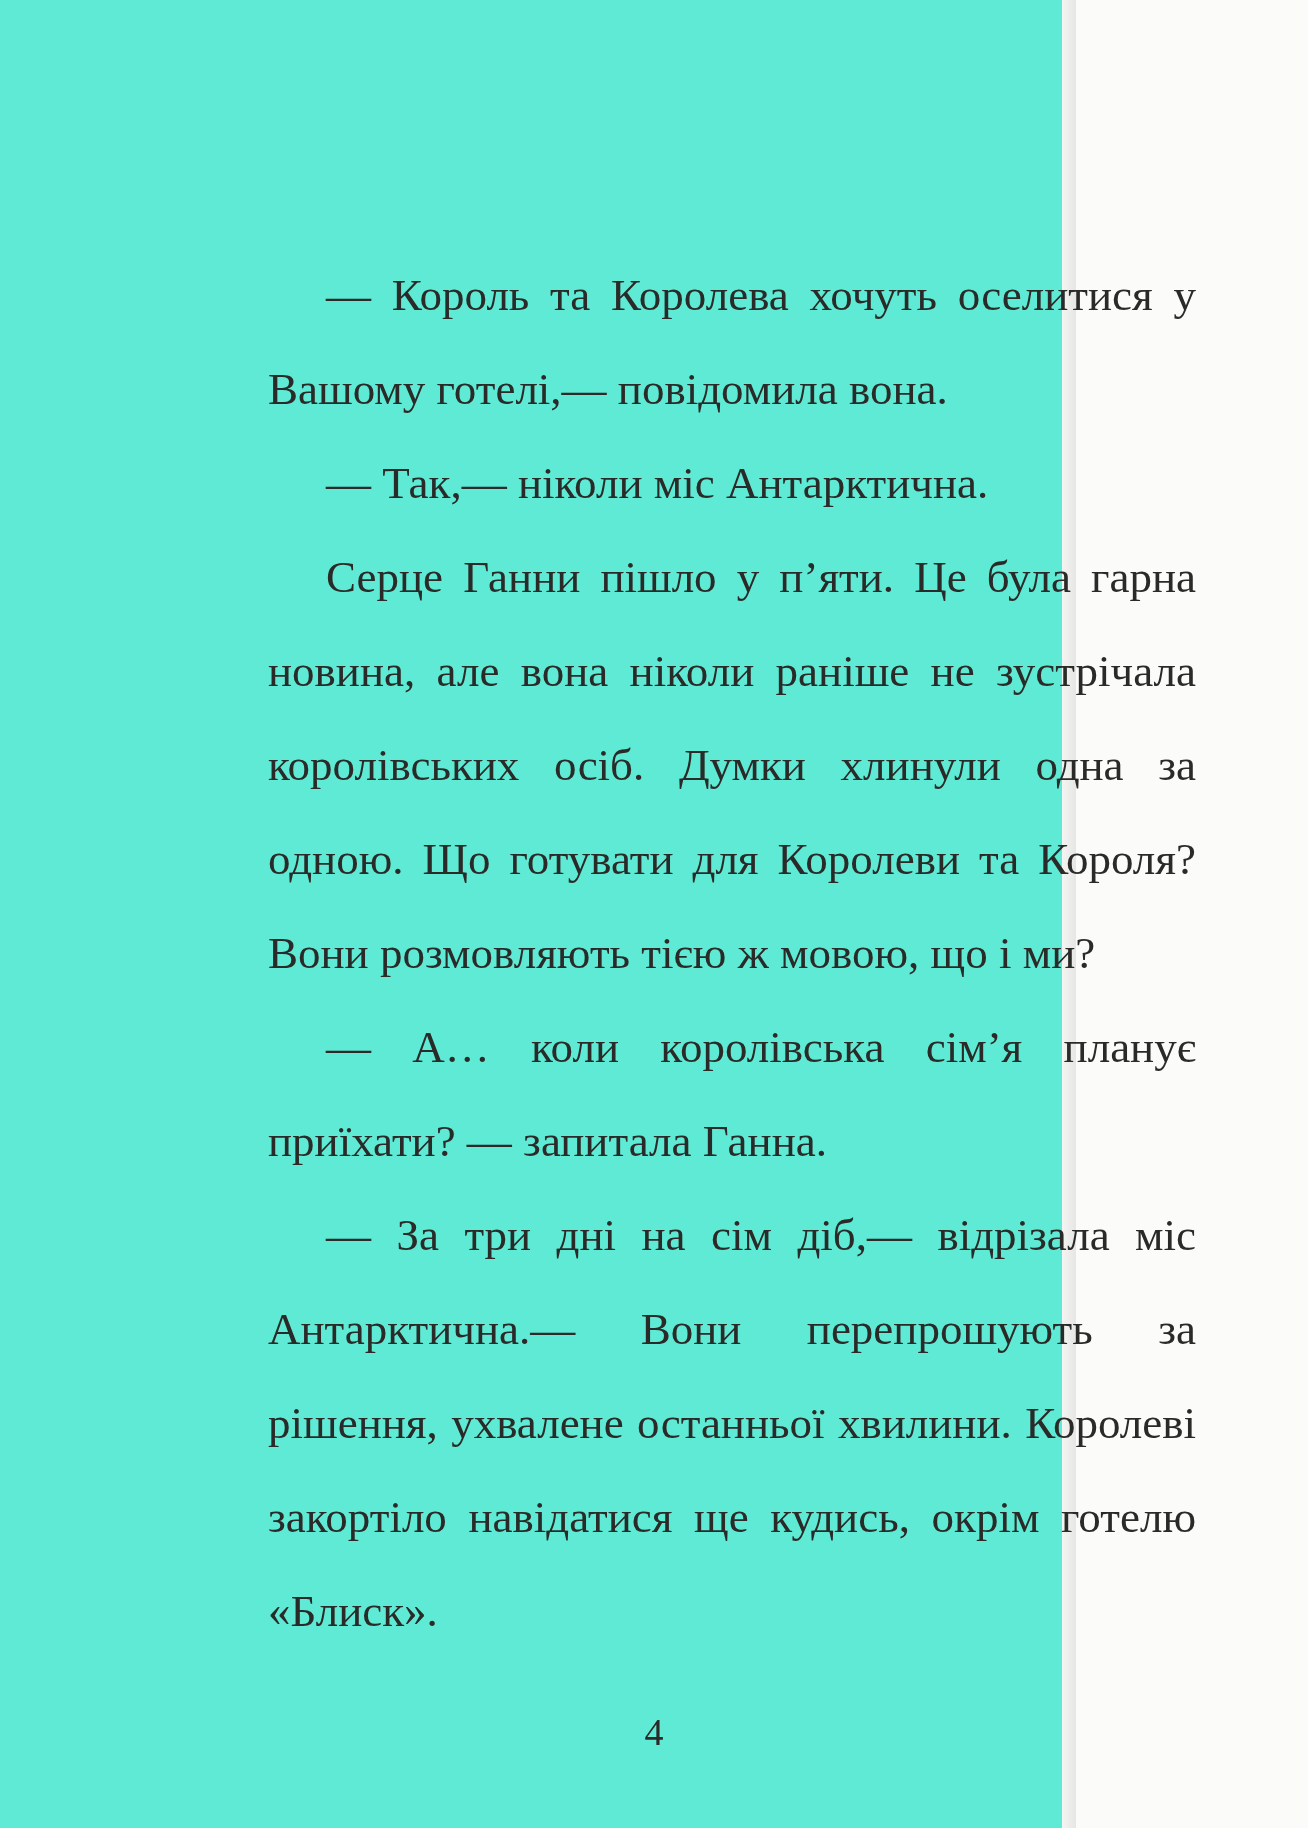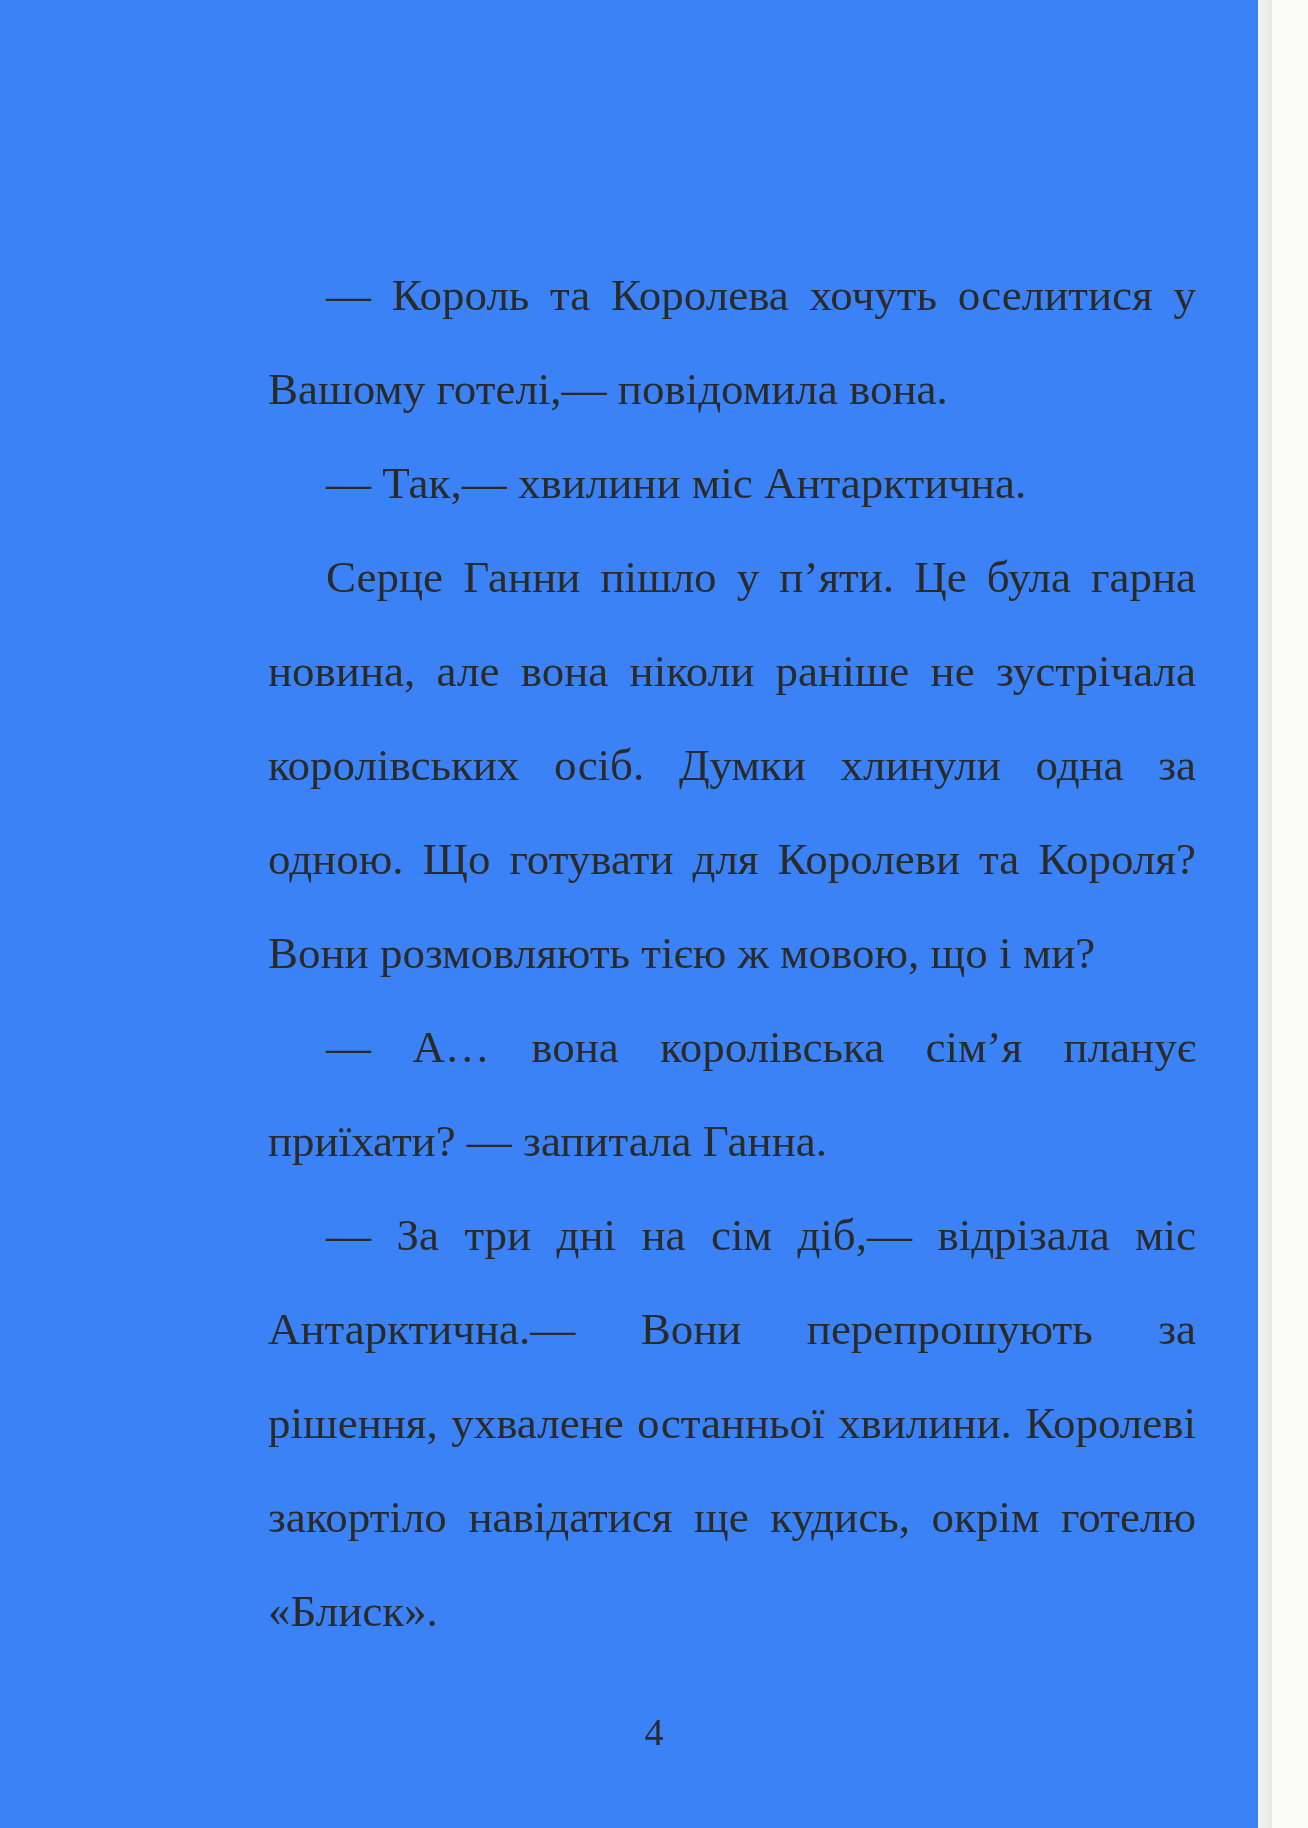--- a/index.html
+++ b/index.html
@@ -1,29 +1,29 @@
 <!DOCTYPE html>
 <html><head>
 <meta charset="utf-8">
 <style>
   html, body { margin:0; padding:0; }
   body { width:1308px; height:1828px; background:#fbfbf9; position:relative; overflow:hidden; }
-  .page { position:absolute; left:0; top:0; width:1272px; height:1828px; background:#3b82f6; }
+  .page { position:absolute; left:0; top:0; width:1076px; height:1828px; background:#5eead4; }
   .page-edge { position:absolute; right:0; top:0; width:14px; height:1828px; background:linear-gradient(to right,#f4f4f2,#e6e6e4); }
   .text-block { position:absolute; left:268px; top:248px; width:928px; font-family:"Liberation Serif","DejaVu Serif",serif; font-size:45px; line-height:94px; color:#2a2a28; }
   .para { margin:0; text-align:justify; text-align-last:left; }
   .indent { text-indent:58px; }
   .page-number { position:absolute; left:0; width:1308px; top:1710px; text-align:center; font-family:"Liberation Serif","DejaVu Serif",serif; font-size:38px; color:#2a2a28; }
 </style>
 </head>
 <body>
 
 <div class="page">
   <div class="page-edge"></div>
   <div class="text-block">
     <p class="para indent">— Король та Королева хочуть оселитися у Вашому готелі,— повідомила вона.</p>
-    <p class="para indent">— Так,— хвилини міс Антарктична.</p>
+    <p class="para indent">— Так,— ніколи міс Антарктична.</p>
     <p class="para indent">Серце Ганни пішло у п’яти. Це була гарна новина, але вона ніколи раніше не зустрічала королівських осіб. Думки хлинули одна за одною. Що готувати для Королеви та Короля? Вони розмовляють тією ж мовою, що і ми?</p>
-    <p class="para indent">— А… вона королівська сім’я планує приїхати? — запитала Ганна.</p>
+    <p class="para indent">— А… коли королівська сім’я планує приїхати? — запитала Ганна.</p>
     <p class="para indent">— За три дні на сім діб,— відрізала міс Антарктична.— Вони перепрошують за рішення, ухвалене останньої хвилини. Королеві закортіло навідатися ще кудись, окрім готелю «Блиск».</p>
   </div>
   <div class="page-number">4</div>
 </div>
 
 </body></html>

